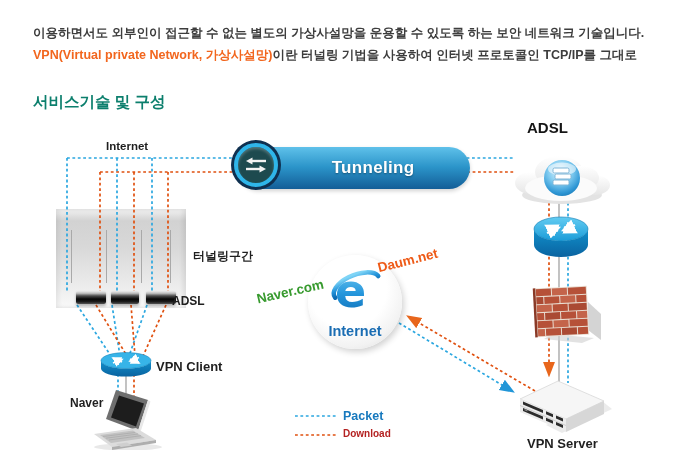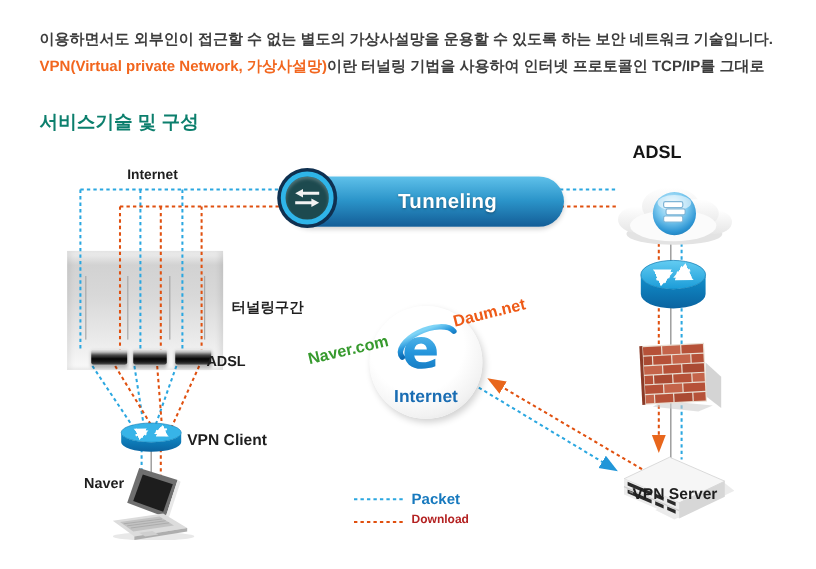--- a/index.html
+++ b/index.html
@@ -35,21 +35,21 @@
     background:#1d4a4f;border:4px solid #2fb5e9;box-shadow:0 0 0 3px #0f3050, inset 0 2px 3px rgba(255,255,255,.25);
     display:flex;align-items:center;justify-content:center;}
   
   .lbl{color:#1f1f1f;font-weight:bold;z-index:4;white-space:nowrap;}
   .lbl-internet-top{left:106px;top:140px;font-size:11.5px;}
   .lbl-idcjp{left:527px;top:119px;font-size:15px;color:#151515;}
   .lbl-tunnel-section{left:193px;top:248px;font-size:12px;}
   .lbl-adsl{left:172px;top:294px;font-size:12px;}
   .lbl-vpn-client{left:156px;top:359px;font-size:13px;}
   .lbl-packet{left:70px;top:396px;font-size:12px;}
-  .lbl-vpn-server{left:527px;top:404px;font-size:13px;}
+  .lbl-vpn-server{left:527px;top:436px;font-size:13px;}
   .lbl-naver{left:256px;top:284px;font-size:13.5px;color:#379a2e;transform:rotate(-13deg);}
   .lbl-daum{left:377px;top:253px;font-size:13.5px;color:#ee5a17;transform:rotate(-14deg);}
   .lbl-upload{left:343px;top:409px;font-size:12.5px;color:#1779be;}
   .lbl-download{left:343px;top:428px;font-size:10px;color:#b42222;}
   
   .globe{left:308px;top:255px;width:94px;height:94px;border-radius:50%;z-index:3;
     background:radial-gradient(circle at 42% 35%,#ffffff 48%,#f2f2f2 72%,#d9d9d9 95%);
     box-shadow:2px 3px 6px rgba(0,0,0,.18);}
   .globe-label{position:absolute;left:0;right:0;bottom:10px;text-align:center;
     color:#1a6db3;font-size:14.5px;font-weight:bold;}

